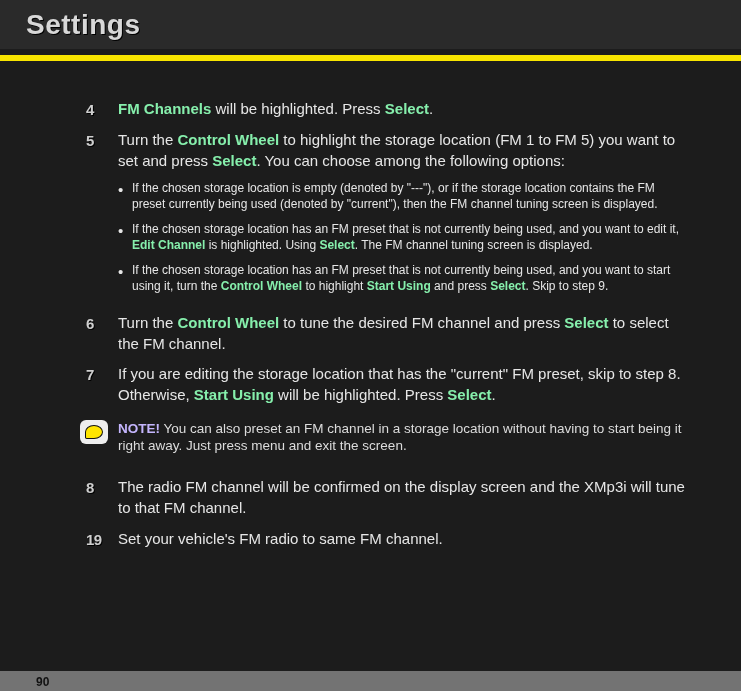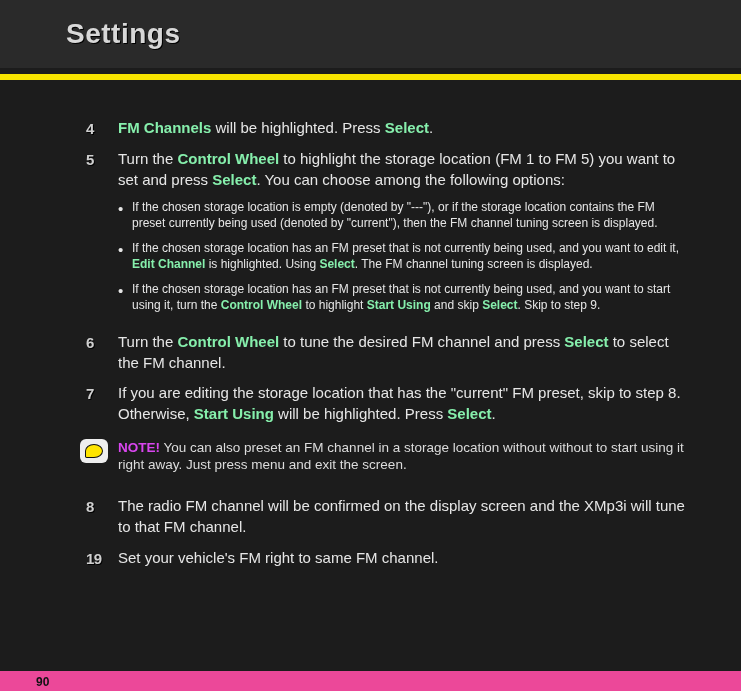--- a/index.html
+++ b/index.html
@@ -4,25 +4,25 @@
 <style>
   * { margin: 0; padding: 0; box-sizing: border-box; }
   html, body { width: 741px; height: 691px; overflow: hidden; }
   body {
     background: #1c1c1c;
     font-family: Arial, Helvetica, sans-serif;
     color: #e8e8e8;
     position: relative;
   }
   .header {
-    height: 68px;
+    height: 49px;
     background: #2a2a2a;
     display: flex;
     align-items: center;
-    padding-left: 66px;
+    padding-left: 26px;
   }
   .header h1 {
     font-size: 28px;
     font-weight: bold;
     color: #d8d8d8;
     text-shadow: 1px 1px 0 #000;
     letter-spacing: 0.5px;
   }
   .yellow-bar {
     height: 6px;
@@ -94,28 +94,28 @@
     border: 1.8px solid #111;
     border-radius: 50% 50% 50% 10%;
     position: relative;
     background: #ffe500;
   }
   .note-text {
     font-size: 13.5px;
     line-height: 1.32;
     color: #dcdcdc;
   }
-  .note-text b { color: #d946ef; }
+  .note-text b { color: #c4b5fd; }
   .footer-bar {
     position: absolute;
     bottom: 0;
     left: 0;
     width: 100%;
     height: 20px;
-    background: #ec4899;
+    background: #737373;
   }
   .page-num {
     position: absolute;
     bottom: 2px;
     left: 36px;
     color: #111;
     font-weight: bold;
     font-size: 12px;
   }
   .step-10 .step-num { min-width: 32px; letter-spacing: -0.5px; }
@@ -149,21 +149,21 @@
         </div>
         <div class="bullet">
           <div class="dot">•</div>
           <div class="bullet-text">
             <span>If the chosen storage location has an FM preset that is not currently being used, and you want to edit it, </span><b>Edit Channel</b><span> is highlighted. Using </span><b>Select</b><span>. The FM channel tuning screen is displayed.</span>
           </div>
         </div>
         <div class="bullet">
           <div class="dot">•</div>
           <div class="bullet-text">
-            <span>If the chosen storage location has an FM preset that is not currently being used, and you want to start using it, turn the </span><b>Control Wheel</b><span> to highlight </span><b>Start Using</b><span> and skip </span><b>Select</b><span>. Skip to step 9.</span>
+            <span>If the chosen storage location has an FM preset that is not currently being used, and you want to start using it, turn the </span><b>Control Wheel</b><span> to highlight </span><b>Start Using</b><span> and press </span><b>Select</b><span>. Skip to step 9.</span>
           </div>
         </div>
       </div>
     </div>
   </div>
 
   <div class="step">
     <div class="step-num">6</div>
     <div class="step-body">
       <span>Turn the </span><b>Control Wheel</b><span> to tune the desired FM channel and press </span><b>Select</b><span> to select the FM channel.</span>
@@ -176,32 +176,32 @@
       <span>If you are editing the storage location that has the "current" FM preset, skip to step 8. Otherwise, </span><b>Start Using</b><span> will be highlighted. Press </span><b>Select</b><span>.</span>
     </div>
   </div>
 
   <div class="step" style="margin-left:32px;">
     <div class="note-row">
       <div class="note-icon">
         <div class="note-icon-inner"></div>
       </div>
       <div class="note-text">
-        <b>NOTE!</b><span> You can also preset an FM channel in a storage location without without to start using it right away. Just press menu and exit the screen.</span>
+        <b>NOTE!</b><span> You can also preset an FM channel in a storage location without having to start being it right away. Just press menu and exit the screen.</span>
       </div>
     </div>
   </div>
 
   <div class="step">
     <div class="step-num">8</div>
     <div class="step-body">The radio FM channel will be confirmed on the display screen and the XMp3i will tune to that FM channel.</div>
   </div>
 
   <div class="step step-10">
     <div class="step-num">19</div>
-    <div class="step-body">Set your vehicle's FM right to same FM channel.</div>
+    <div class="step-body">Set your vehicle's FM radio to same FM channel.</div>
   </div>
 
 </div>
 
 <div class="footer-bar">
   <div class="page-num">90</div>
 </div>
 
 </body></html>

